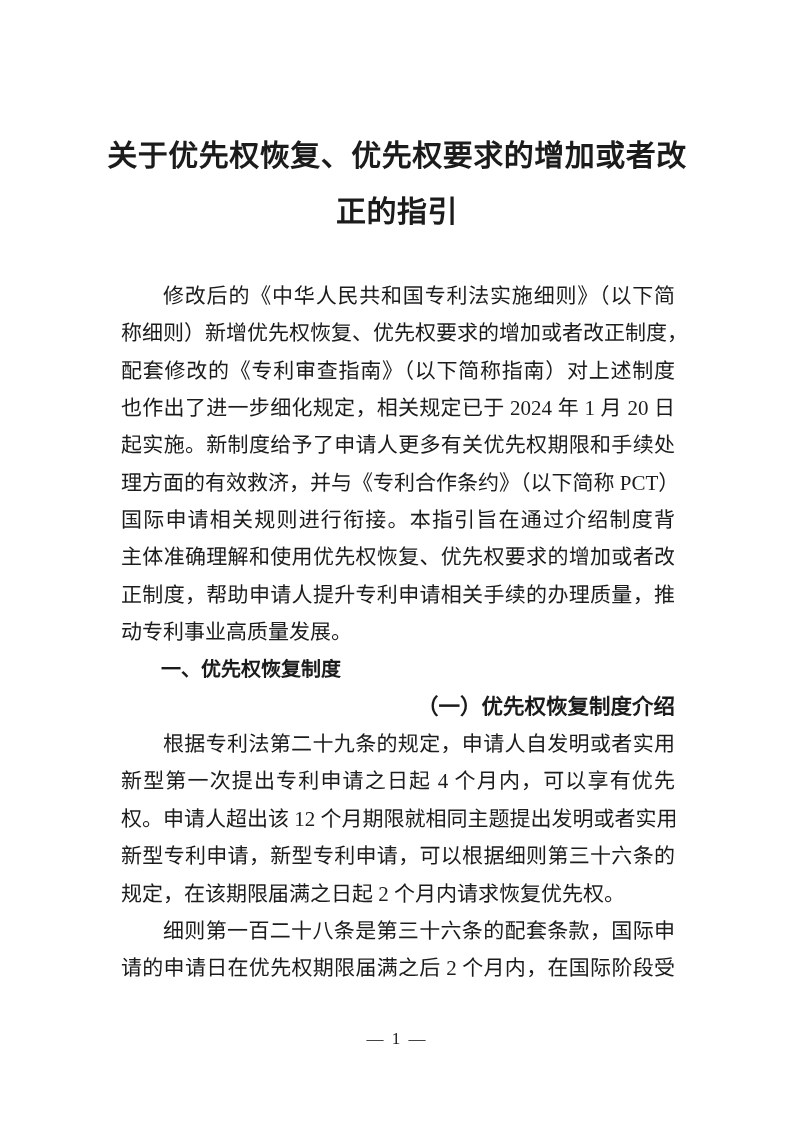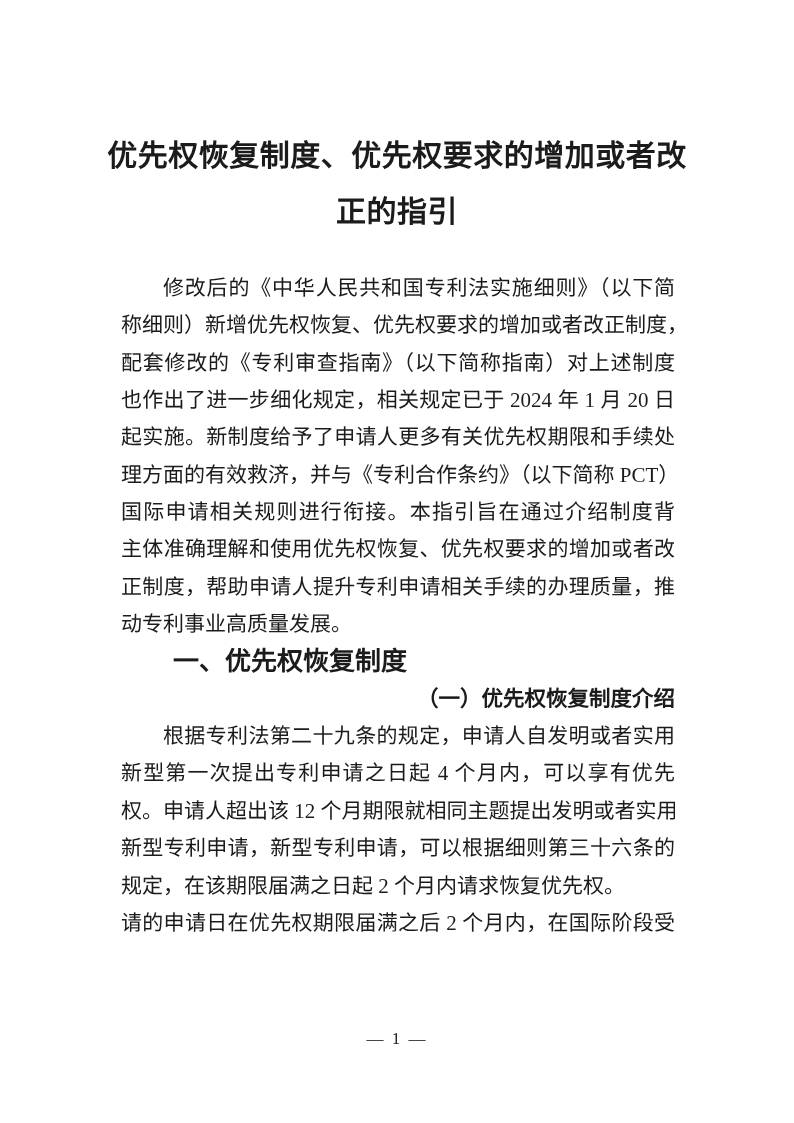--- a/index.html
+++ b/index.html
@@ -25,21 +25,21 @@
     text-align: center;
     font-family: "Liberation Serif", "DejaVu Serif", serif;
     font-weight: 700;
     font-size: 30px;
     line-height: 56px;
     letter-spacing: 0.5px;
   }
   .body-text {
     position: absolute;
     left: 121px;
-    top: 270px;
+    top: 278px;
     width: 554px;
     font-size: 21px;
     line-height: 37.35px;
   }
   .tline {
     height: 37.35px;
     overflow: hidden;
     text-align: justify;
     text-align-last: justify;
     white-space: nowrap;
@@ -49,21 +49,21 @@
   }
   .tline.para-end {
     text-align-last: left;
   }
   .sec-heading {
     height: 37.35px;
     overflow: hidden;
     text-indent: 2em;
     font-family: "Liberation Sans", "DejaVu Sans", sans-serif;
     font-weight: 700;
-    font-size: 26px;
+    font-size: 20px;
     text-align: left;
   }
   .sub-heading {
     height: 37.35px;
     overflow: hidden;
     text-indent: 2em;
     font-family: "Liberation Serif", "DejaVu Serif", serif;
     font-weight: 700;
     font-size: 21.5px;
     text-align: right;
@@ -78,21 +78,21 @@
     letter-spacing: 2px;
     color: #1b1b1b;
   }
 </style>
 </head>
 <body>
 
 <div class="page">
 
   <div class="doc-title">
-    <div>优先权恢复制度、优先权要求的增加或者改</div>
+    <div>关于优先权恢复、优先权要求的增加或者改</div>
     <div>正的指引</div>
   </div>
 
   <div class="body-text">
 
     <div>
       <div class="tline para-start">修改后的《中华人民共和国专利法实施细则》（以下简</div>
       <div class="tline">称细则）新增优先权恢复、优先权要求的增加或者改正制度，</div>
       <div class="tline">配套修改的《专利审查指南》（以下简称指南）对上述制度</div>
       <div class="tline">也作出了进一步细化规定，相关规定已于 2024 年 1 月 20 日</div>
@@ -110,20 +110,21 @@
 
     <div>
       <div class="tline para-start">根据专利法第二十九条的规定，申请人自发明或者实用</div>
       <div class="tline">新型第一次提出专利申请之日起 4 个月内，可以享有优先</div>
       <div class="tline">权。申请人超出该 12 个月期限就相同主题提出发明或者实用</div>
       <div class="tline">新型专利申请，新型专利申请，可以根据细则第三十六条的</div>
       <div class="tline para-end">规定，在该期限届满之日起 2 个月内请求恢复优先权。</div>
     </div>
 
     <div>
+      <div class="tline para-start">细则第一百二十八条是第三十六条的配套条款，国际申</div>
       <div class="tline">请的申请日在优先权期限届满之后 2 个月内，在国际阶段受</div>
     </div>
 
   </div>
 
   <div class="page-footer">— 1 —</div>
 
 </div>
 
 </body></html>

